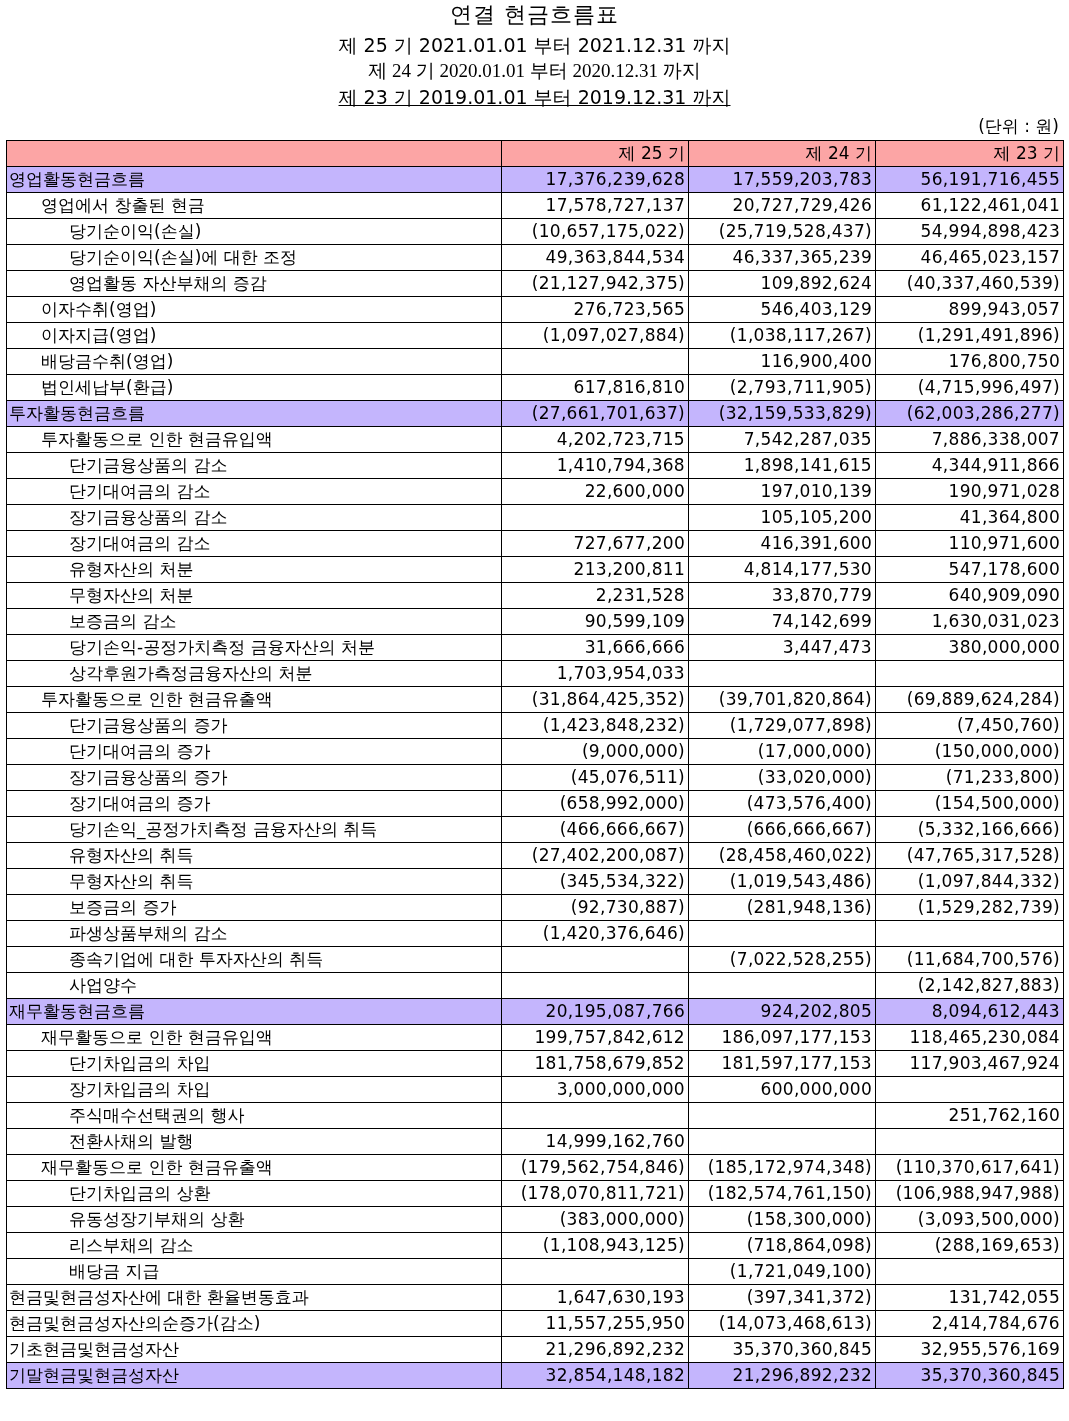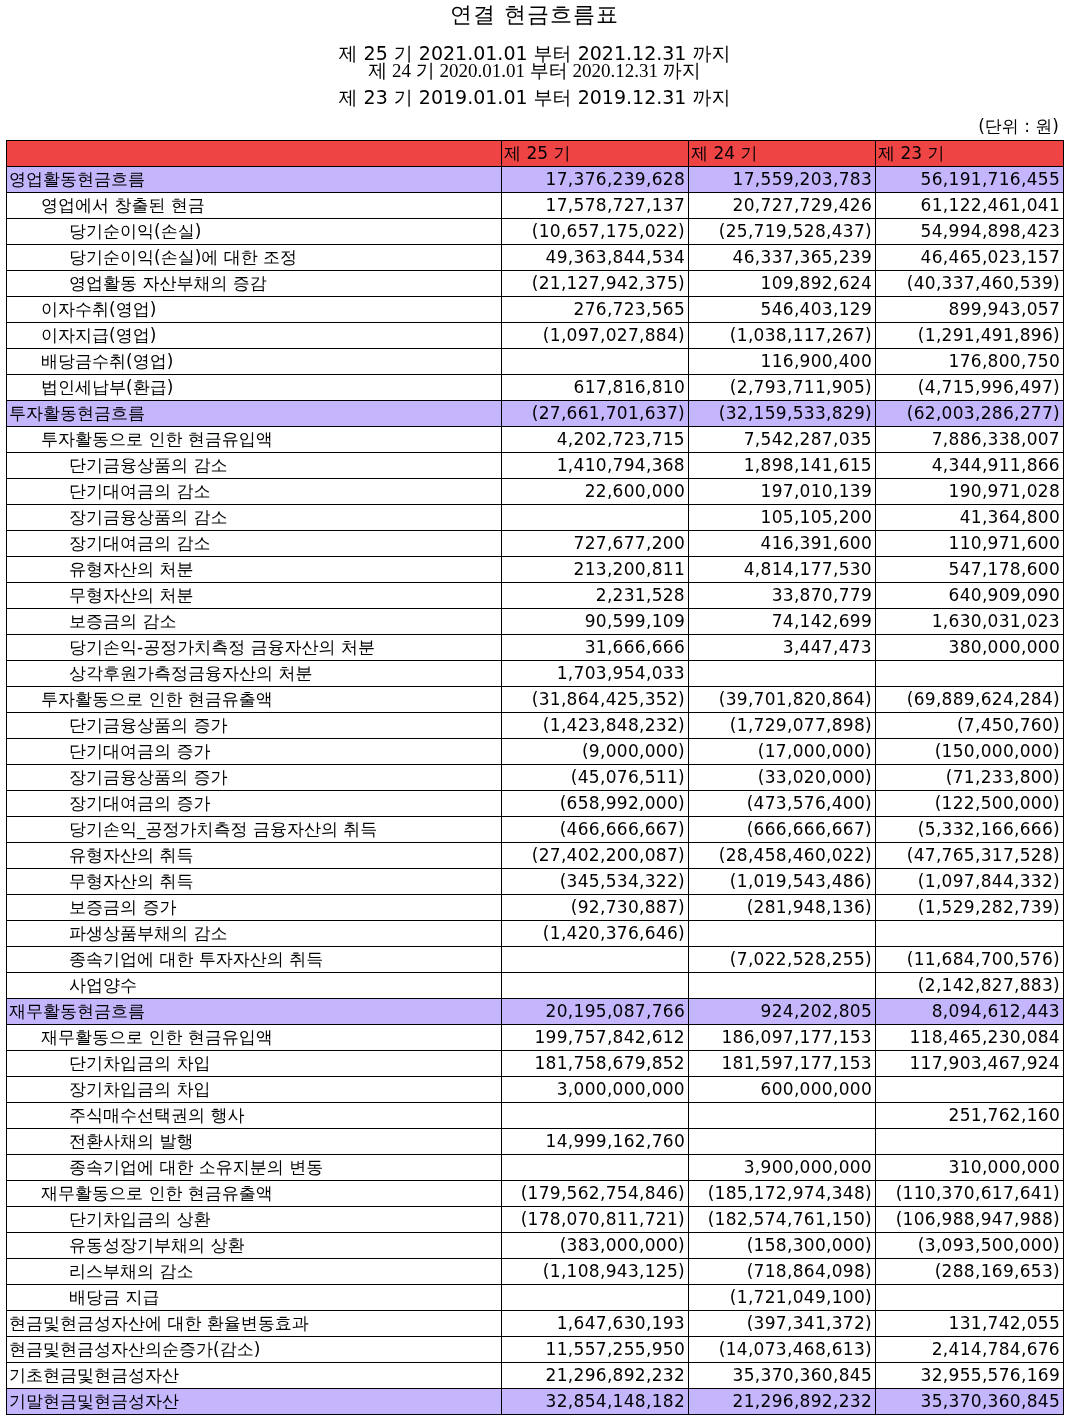--- a/index.html
+++ b/index.html
@@ -1,24 +1,24 @@
 <!DOCTYPE html>
 <html><head>
 <meta charset="utf-8">
 <style>
   html, body { margin: 0; padding: 0; background: #ffffff; }
   body { width: 1069px; height: 1421px; position: relative; font-family: "DejaVu Sans", "Liberation Sans", sans-serif; color: #000; overflow: hidden; }
   .title { position: absolute; left: 0; width: 1069px; top: 0; height: 30px; text-align: center; font-size: 22px; font-weight: normal; line-height: 30px; letter-spacing: 1px; }
   .period { position: absolute; left: 0; width: 1069px; text-align: center; font-size: 19px; line-height: 26px; }
-  .p1 { top: 40px; } .p2 { top: 58px; font-family: Liberation Serif, serif; } .p3 { top: 84px; }
+  .p1 { top: 32px; } .p2 { top: 58px; font-family: Liberation Serif, serif; } .p3 { top: 84px; text-decoration: underline; }
   .unit { position: absolute; right: 10px; top: 114px; font-size: 17px; line-height: 24px; }
   table { position: absolute; left: 6px; top: 140px; border-collapse: collapse; table-layout: fixed; width: 1057px; }
   col.c0 { width: 495px; } col.c1 { width: 187px; } col.c2 { width: 187px; } col.c3 { width: 188px; }
   td, th { border: 1px solid #000; height: 25px; padding: 0 3px 0 2px; font-size: 17px; line-height: 25px; white-space: nowrap; overflow: hidden; font-weight: normal; }
-  th { background: #ef4444; text-align: left; }
+  th { background: #fca5a5; text-align: right; }
   td.num { text-align: right; letter-spacing: 0.3px; }
   td.lbl { text-align: left; }
   tr.section td { background: #c4b5fd; }
   .ind1 { padding-left: 34px; }
   .ind2 { padding-left: 62px; }
 </style>
 </head>
 <body>
 
 <div class="title">연결 현금흐름표</div>
@@ -184,21 +184,21 @@
       <tr>
         <td class="lbl ind2">장기금융상품의 증가</td>
         <td class="num">(45,076,511)</td>
         <td class="num">(33,020,000)</td>
         <td class="num">(71,233,800)</td>
       </tr>
       <tr>
         <td class="lbl ind2">장기대여금의 증가</td>
         <td class="num">(658,992,000)</td>
         <td class="num">(473,576,400)</td>
-        <td class="num">(122,500,000)</td>
+        <td class="num">(154,500,000)</td>
       </tr>
       <tr>
         <td class="lbl ind2">당기손익_공정가치측정 금융자산의 취득</td>
         <td class="num">(466,666,667)</td>
         <td class="num">(666,666,667)</td>
         <td class="num">(5,332,166,666)</td>
       </tr>
       <tr>
         <td class="lbl ind2">유형자산의 취득</td>
         <td class="num">(27,402,200,087)</td>
@@ -265,26 +265,20 @@
         <td class="num"></td>
         <td class="num">251,762,160</td>
       </tr>
       <tr>
         <td class="lbl ind2">전환사채의 발행</td>
         <td class="num">14,999,162,760</td>
         <td class="num"></td>
         <td class="num"></td>
       </tr>
       <tr>
-        <td class="lbl ind2">종속기업에 대한 소유지분의 변동</td>
-        <td class="num"></td>
-        <td class="num">3,900,000,000</td>
-        <td class="num">310,000,000</td>
-      </tr>
-      <tr>
         <td class="lbl ind1">재무활동으로 인한 현금유출액</td>
         <td class="num">(179,562,754,846)</td>
         <td class="num">(185,172,974,348)</td>
         <td class="num">(110,370,617,641)</td>
       </tr>
       <tr>
         <td class="lbl ind2">단기차입금의 상환</td>
         <td class="num">(178,070,811,721)</td>
         <td class="num">(182,574,761,150)</td>
         <td class="num">(106,988,947,988)</td>

